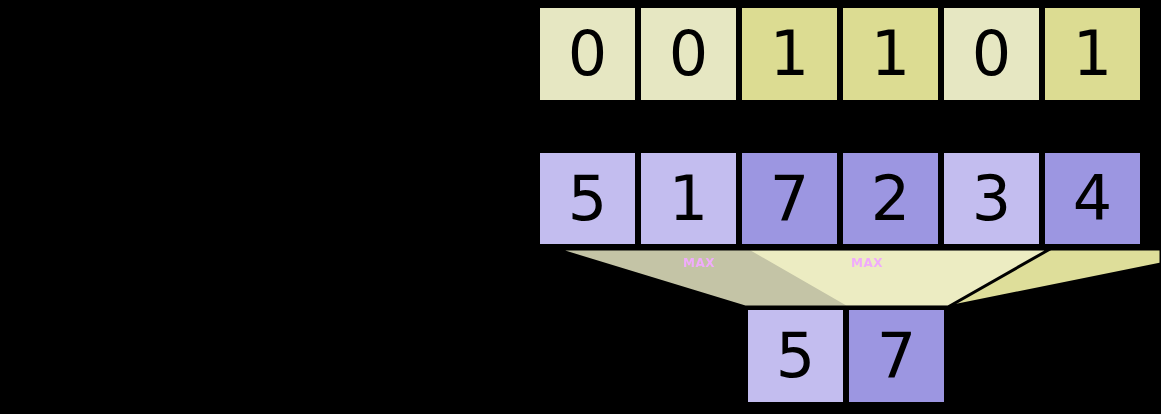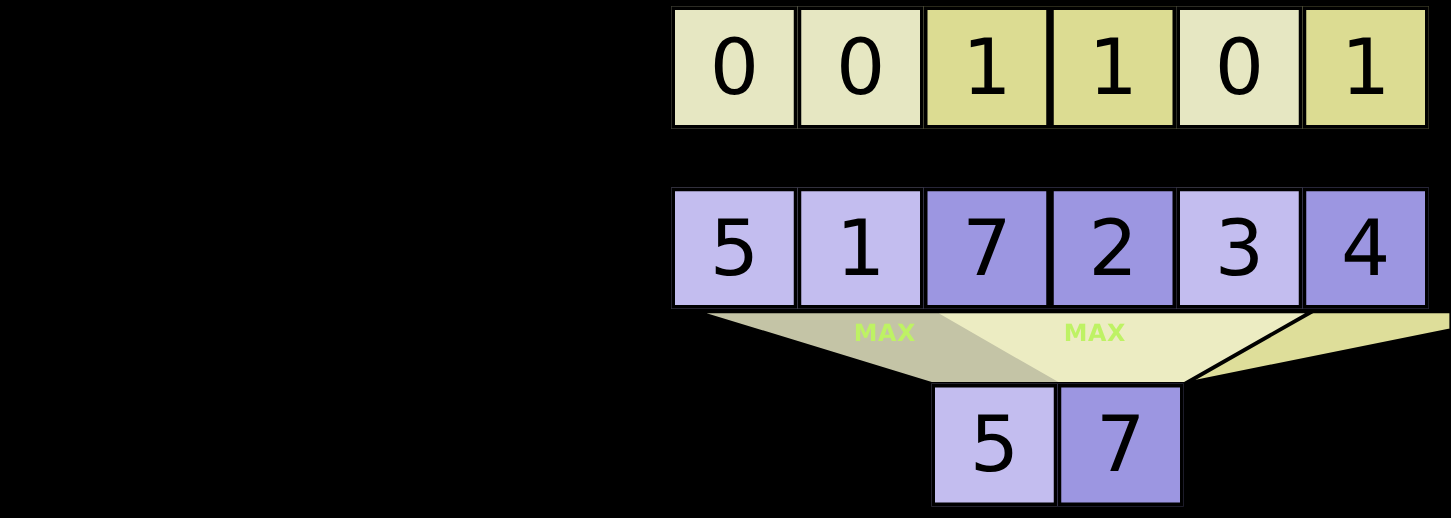--- a/index.html
+++ b/index.html
@@ -16,23 +16,23 @@
     user-select:none;
   }
   .row-top .cell{font-size:62px;}
   .row-mid .cell{font-size:62px;}
   .row-out .cell{font-size:62px;}
   svg.funnel{position:absolute;left:0;top:0;width:1161px;height:414px;overflow:visible;}
   .maxlabel{
     position:absolute;
     font-family:"DejaVu Sans",sans-serif;
     font-weight:bold;
-    font-size:19px;
+    font-size:12px;
     letter-spacing:0.5px;
-    color:#bef264;
+    color:#f0abfc;
     white-space:nowrap;
     user-select:none;
   }
 </style>
 </head>
 <body>
 
 <div id="stage">
 
   <div class="row-top">

